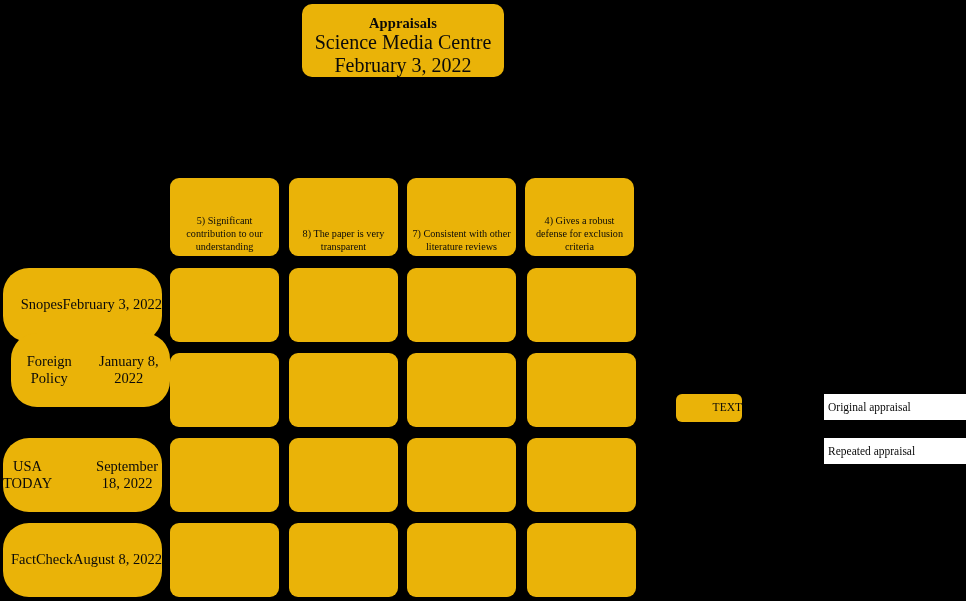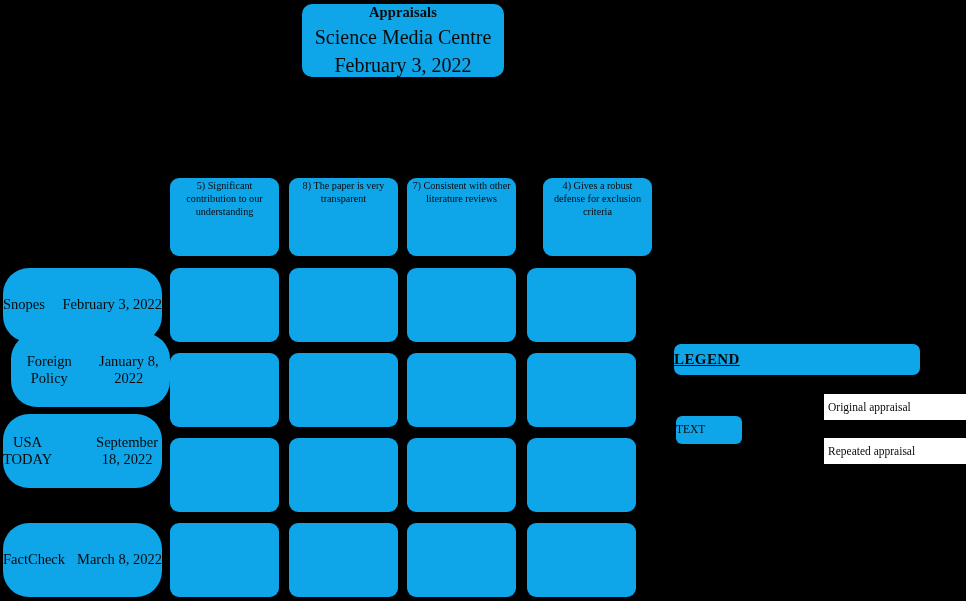--- a/index.html
+++ b/index.html
@@ -13,26 +13,26 @@
     height: 601px;
     background: #000000;
     overflow: hidden;
     font-family: "Liberation Serif", "DejaVu Serif", serif;
     color: #000000;
   }
 
   
   .node {
     position: absolute;
-    background: #0ea5e9;
+    background: #eab308;
     border-radius: 9px;
     box-sizing: border-box;
     display: flex;
     align-items: center;
-    justify-content: space-between;
+    justify-content: flex-end;
     text-align: center;
     line-height: 1.14;
     color: #0a0a0a;
   }
 
   
   #title-box {
     left: 302px;
     top: 4px;
     width: 202px;
@@ -56,35 +56,35 @@
     width: 109px;
     height: 78px;
     font-size: 10.2px;
     padding: 2px 5px;
     flex-direction: column;
     line-height: 1.26;
   }
   .col-head.c1 { left: 170px; }
   .col-head.c2 { left: 289px; }
   .col-head.c3 { left: 407px; }
-  .col-head.c4 { left: 543px; }
+  .col-head.c4 { left: 525px; border-radius: 10px; }
 
   
   .row-label {
     left: 3px;
     width: 159px;
     height: 74px;
     font-size: 14.5px;
     flex-direction: row;
     line-height: 1.2;
     border-radius: 26px;
   }
   .row-label.r1 { top: 268px; }
   .row-label.r2 { top: 333px; margin-left: 8px; }
-  .row-label.r3 { top: 414px; gap: 40px; }
+  .row-label.r3 { top: 438px; gap: 40px; }
   .row-label.r4 { top: 523px; }
 
   
   .cell {
     width: 109px;
     height: 74px;
   }
   .cell.c1 { left: 170px; }
   .cell.c2 { left: 289px; }
   .cell.c3 { left: 407px; }
@@ -101,21 +101,21 @@
     width: 246px;
     height: 31px;
     border-radius: 7px;
     font-size: 15px;
     font-weight: bold;
     text-decoration: underline;
     letter-spacing: 0.4px;
   }
   #legend-text-box {
     left: 676px;
-    top: 416px;
+    top: 394px;
     width: 66px;
     height: 28px;
     border-radius: 6px;
     font-size: 11.5px;
   }
   .legend-rect {
     position: absolute;
     background: #ffffff;
     border-radius: 0;
     box-sizing: border-box;
@@ -163,21 +163,21 @@
   <div class="node row-label r2">
     <span>Foreign Policy</span>
     <span>January 8, 2022</span>
   </div>
   <div class="node row-label r3">
     <span>USA TODAY</span>
     <span>September 18, 2022</span>
   </div>
   <div class="node row-label r4">
     <span>FactCheck</span>
-    <span>March 8, 2022</span>
+    <span>August 8, 2022</span>
   </div>
 
   <div class="node cell r1 c1"></div>
   <div class="node cell r1 c2"></div>
   <div class="node cell r1 c3"></div>
   <div class="node cell r1 c4"></div>
 
   <div class="node cell r2 c1"></div>
   <div class="node cell r2 c2"></div>
   <div class="node cell r2 c3"></div>
@@ -186,18 +186,17 @@
   <div class="node cell r3 c1"></div>
   <div class="node cell r3 c2"></div>
   <div class="node cell r3 c3"></div>
   <div class="node cell r3 c4"></div>
 
   <div class="node cell r4 c1"></div>
   <div class="node cell r4 c2"></div>
   <div class="node cell r4 c3"></div>
   <div class="node cell r4 c4"></div>
 
-  <div class="node" id="legend-title">LEGEND</div>
   <div class="node" id="legend-text-box">TEXT</div>
   <div class="legend-rect" id="legend-original">Original appraisal</div>
   <div class="legend-rect" id="legend-repeated">Repeated appraisal</div>
 
 </div>
 
 </body></html>

